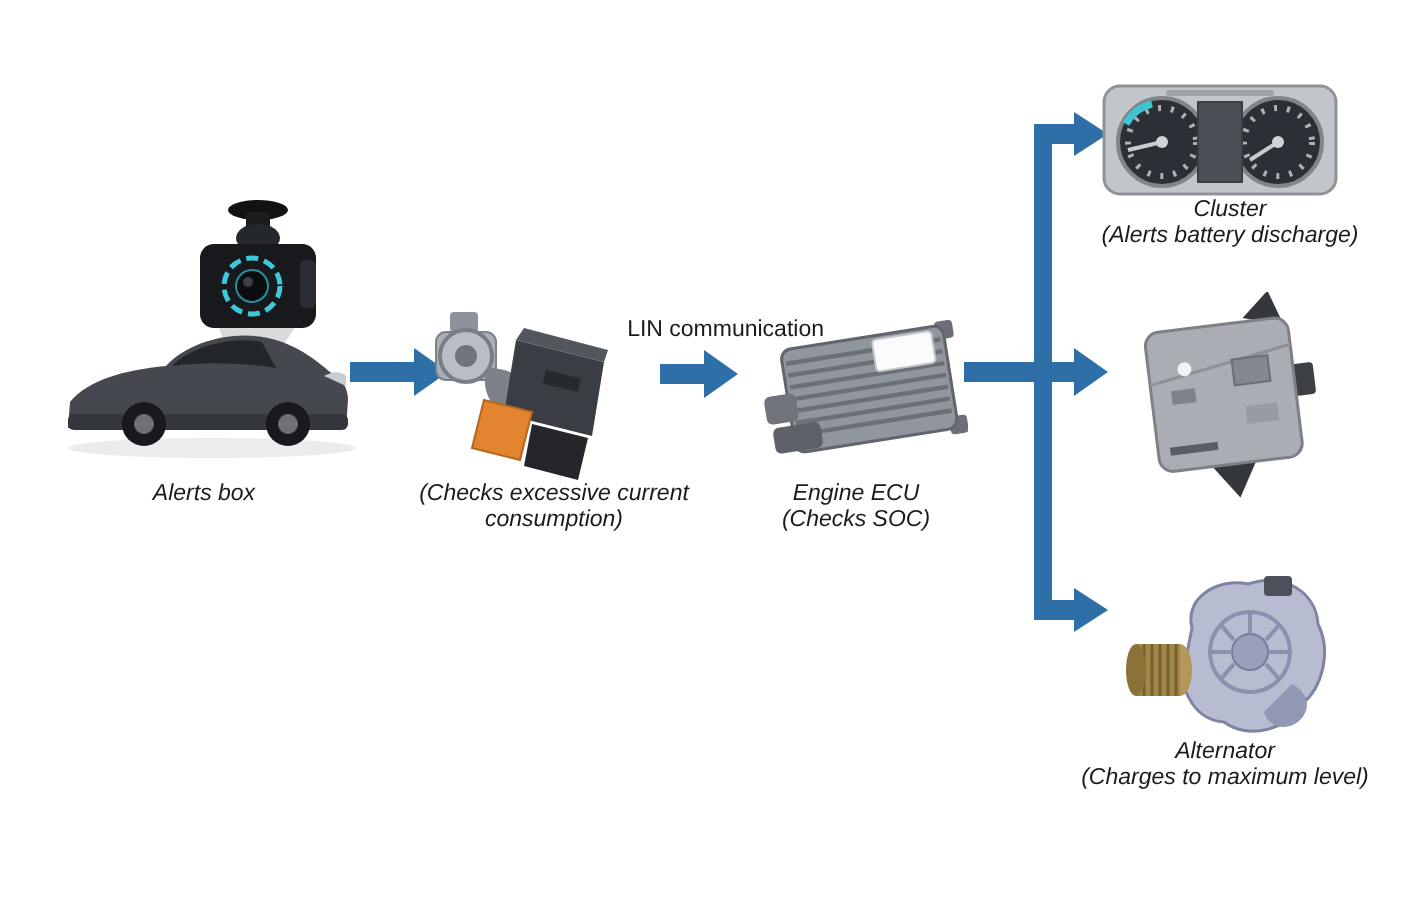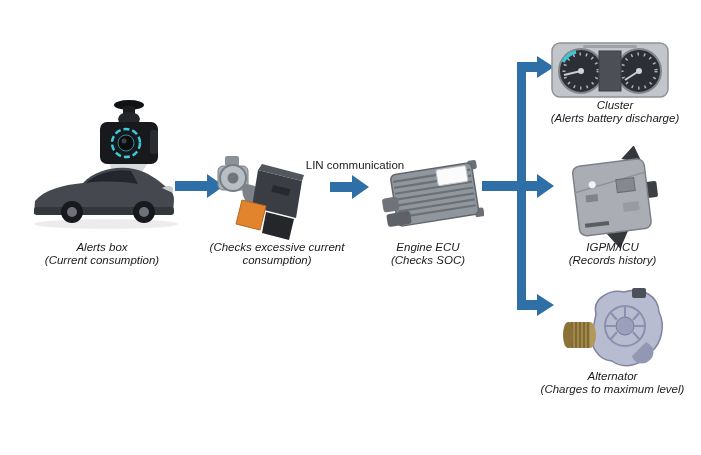--- a/index.html
+++ b/index.html
@@ -6,21 +6,21 @@
   #canvas{
     position:relative;width:701px;height:455px;background:var(--bg,#fff);
     font-family:"Liberation Sans","DejaVu Sans",sans-serif;color:var(--text,#1a1a1a);
     overflow:hidden;
   }
   .node-img{position:absolute;}
   .lbl{position:absolute;text-align:center;font-size:11.5px;line-height:13px;}
   .lbl .t,.lbl .s{display:block;font-style:italic;}
   #arrow-layer{position:absolute;left:0;top:0;}
   .arrow{fill:var(--arrow,#2f6fa8);}
-  #lin-label{position:absolute;left:298px;top:159px;width:114px;text-align:center;
+  #lin-label{position:absolute;left:298px;top:159px;width:114px;text-align:right;
     font-size:11.5px;line-height:13px;}
 </style>
 </head>
 <body>
 
 <div id="canvas">
 
   <svg id="arrow-layer" width="701" height="455" aria-hidden="true">
 
     <polygon class="arrow" points="175,181 207,181 207,174 224,186 207,198 207,191 175,191"></polygon>
@@ -134,35 +134,30 @@
       <path d="M84,56 C92,60 94,68 88,74 C82,80 72,78 70,70 Z" fill="#9298b4"></path>
       <ellipse cx="28" cy="49" rx="6" ry="13" fill="#b3985a"></ellipse>
       <rect x="6" y="36" width="22" height="26" fill="#a1874a"></rect>
       <path d="M10,36 V62 M14,36 V62 M18,36 V62 M22,36 V62 M26,36 V62" stroke="#74602f" stroke-width="1.5"></path>
       <ellipse cx="6" cy="49" rx="5" ry="13" fill="#8a7239"></ellipse>
     </g>
   </svg>
 
   <div class="lbl" style="left:17px;top:241px;width:170px">
     <span class="t">Alerts box</span>
-    <span class="s">(Current consumption)</span>
   </div>
   <div class="lbl" style="left:192px;top:241px;width:170px">
     <span class="s">(Checks excessive current consumption)</span>
   </div>
   <div class="lbl" style="left:368px;top:241px;width:120px">
     <span class="t">Engine ECU</span>
     <span class="s">(Checks SOC)</span>
   </div>
   <div class="lbl" style="left:530px;top:99px;width:170px">
     <span class="t">Cluster</span>
     <span class="s">(Alerts battery discharge)</span>
   </div>
-  <div class="lbl" style="left:540px;top:241px;width:145px">
-    <span class="t">IGPM/ICU</span>
-    <span class="s">(Records history)</span>
-  </div>
   <div class="lbl" style="left:520px;top:370px;width:185px">
     <span class="t">Alternator</span>
     <span class="s">(Charges to maximum level)</span>
   </div>
 
 </div>
 
 </body></html>

